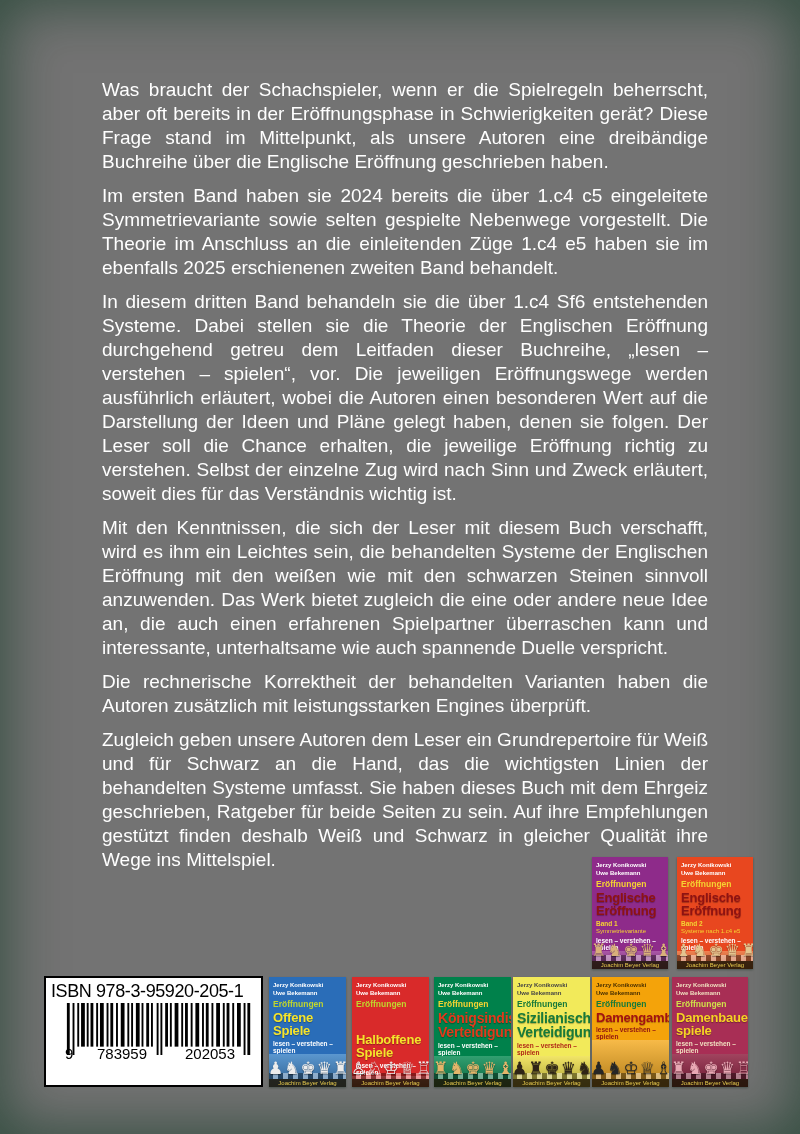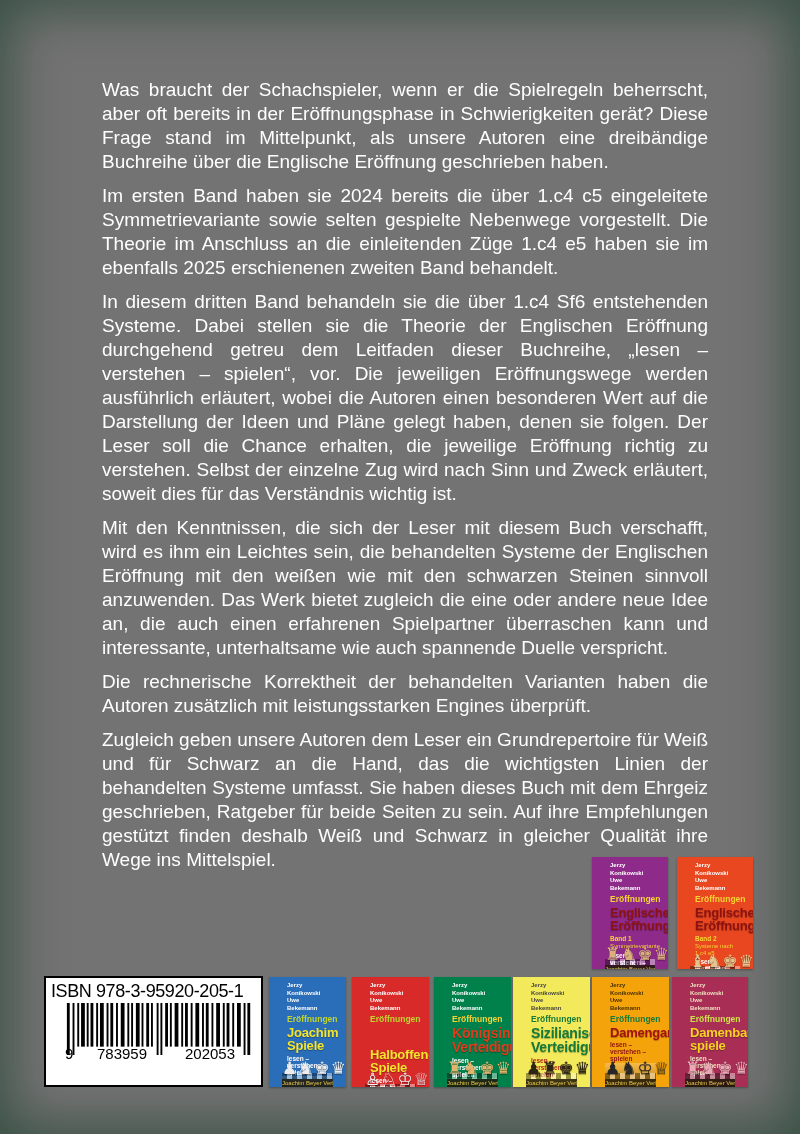--- a/index.html
+++ b/index.html
@@ -11,21 +11,21 @@
   }
   
   .blurb{
     position:absolute;left:102px;top:78px;width:606px;
     color:#ffffff;font-size:19px;line-height:24px;text-align:justify;
   }
   .blurb p{margin:0 0 10px 0;}
   
   .cover{
     position:absolute;width:76px;height:112px;box-sizing:border-box;
-    padding:5px 18px 0;display:flex;flex-direction:column;overflow:hidden;
+    padding:5px 4px 0;display:flex;flex-direction:column;overflow:hidden;
     box-shadow:0 1px 2px rgba(0,30,15,.35);
   }
   .cover.bottom{top:977px;height:110px;width:77px;}
   #ct0{left:592px;top:857px;}
   #ct1{left:677px;top:857px;}
   #cb0{left:269px;} #cb1{left:352px;} #cb2{left:434px;}
   #cb3{left:513px;} #cb4{left:592px;} #cb5{left:672px;width:76px;}
   .c-authors{font-size:6px;line-height:1.25;font-weight:bold;}
   .c-series{font-size:8.5px;font-weight:bold;margin-top:3px;line-height:1;}
   .c-title{font-size:13px;line-height:1.05;font-weight:bold;white-space:pre-line;
@@ -159,21 +159,21 @@
         <span class="d-left">9</span>
         <span class="d-grp">783959</span>
         <span class="d-grp">202053</span>
       </div>
     </div>
   </div>
 
   <div class="cover bottom" id="cb0" style="background-color: rgb(42, 109, 184);">
     <div class="c-authors" style="color: rgb(255, 255, 255);"><span>Jerzy Konikowski</span><br><span>Uwe Bekemann</span></div>
     <div class="c-series" style="color: rgb(192, 213, 46);">Eröffnungen</div>
-    <div class="c-title" style="color: rgb(245, 228, 44);">Joachim Spiele</div>
+    <div class="c-title" style="color: rgb(245, 228, 44);">Offene Spiele</div>
     <div class="c-tag" style="color: rgb(255, 255, 255);">lesen – verstehen – spielen</div>
     <div class="c-photo" style="background-color: rgb(60, 131, 198);">
       <div class="c-pieces" style="color: rgb(236, 236, 236);">♟♞♚♛♜</div>
       <div class="c-pub"><span>Joachim Beyer Verlag</span></div>
     </div>
   </div>
 
   <div class="cover bottom" id="cb1" style="background-color: rgb(217, 42, 42);">
     <div class="c-authors" style="color: rgb(255, 255, 255);"><span>Jerzy Konikowski</span><br><span>Uwe Bekemann</span></div>
     <div class="c-series" style="color: rgb(192, 213, 46);">Eröffnungen</div>

